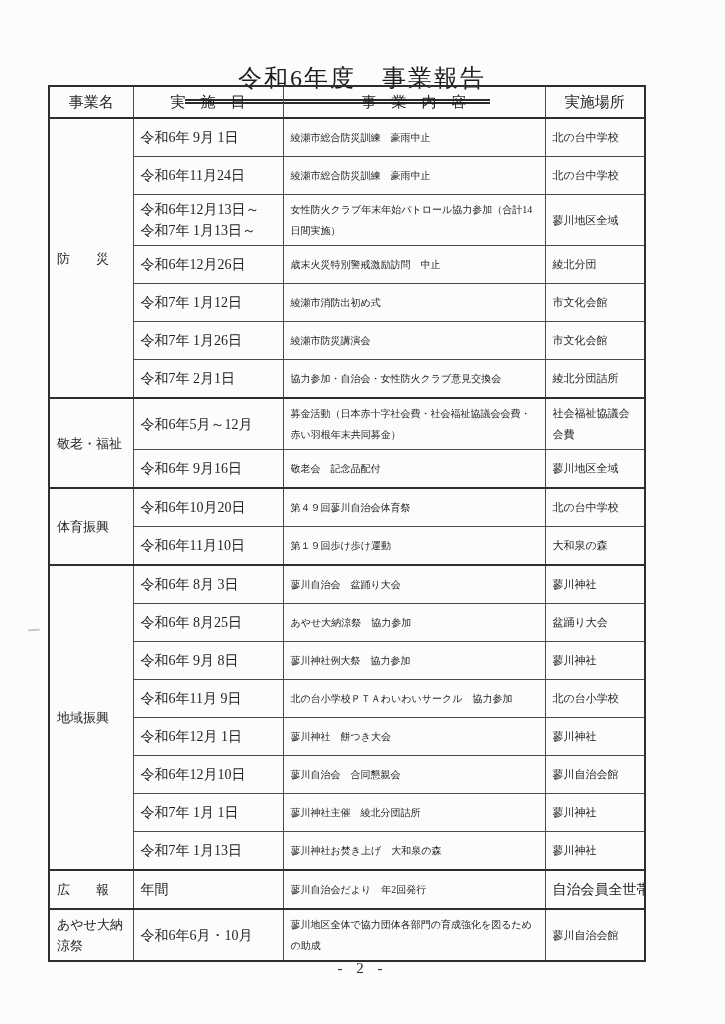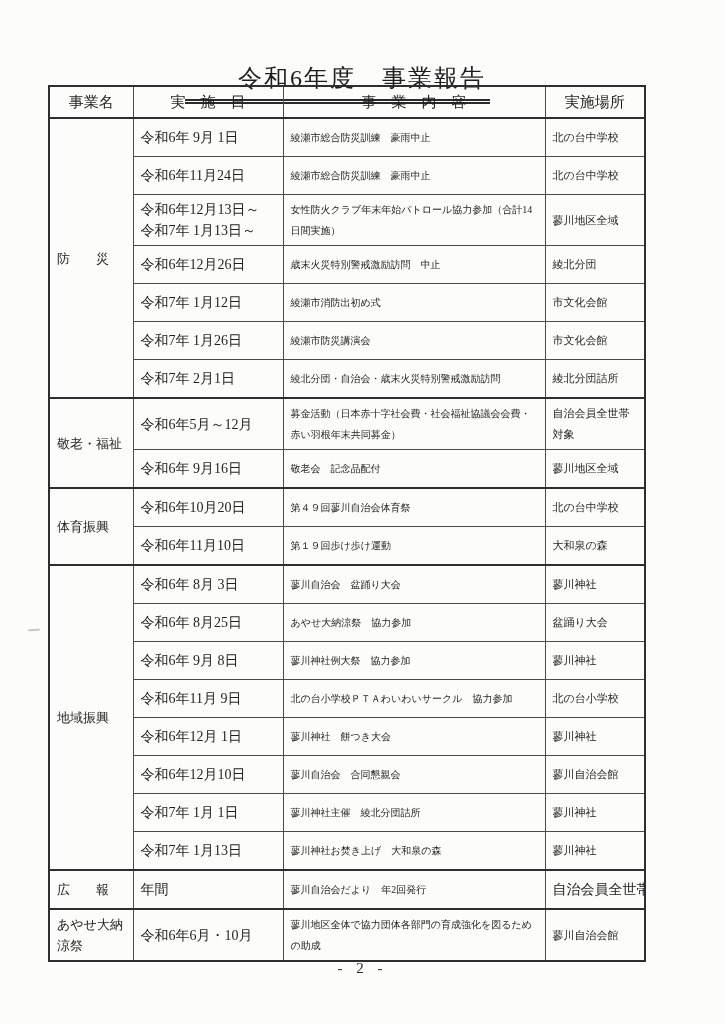--- a/index.html
+++ b/index.html
@@ -162,28 +162,28 @@
           <td class="col-content">綾瀬市消防出初め式</td>
           <td class="col-place">市文化会館</td>
         </tr>
         <tr>
           <td class="col-date">令和7年 1月26日</td>
           <td class="col-content">綾瀬市防災講演会</td>
           <td class="col-place">市文化会館</td>
         </tr>
         <tr>
           <td class="col-date">令和7年 2月1日</td>
-          <td class="col-content">綾北分団・自治会・歳末火災特別警戒激励訪問</td>
+          <td class="col-content">協力参加・自治会・女性防火クラブ意見交換会</td>
           <td class="col-place">綾北分団詰所</td>
         </tr>
         <tr class="section-start">
           <td class="col-name" rowspan="2">敬老・福祉</td>
           <td class="col-date">令和6年5月～12月</td>
           <td class="col-content">募金活動（日本赤十字社会費・社会福祉協議会会費・赤い羽根年末共同募金）</td>
-          <td class="col-place">自治会員全世帯対象</td>
+          <td class="col-place">社会福祉協議会会費</td>
         </tr>
         <tr>
           <td class="col-date">令和6年 9月16日</td>
           <td class="col-content">敬老会　記念品配付</td>
           <td class="col-place">蓼川地区全域</td>
         </tr>
         <tr class="section-start">
           <td class="col-name" rowspan="2">体育振興</td>
           <td class="col-date">令和6年10月20日</td>
           <td class="col-content">第４９回蓼川自治会体育祭</td>

